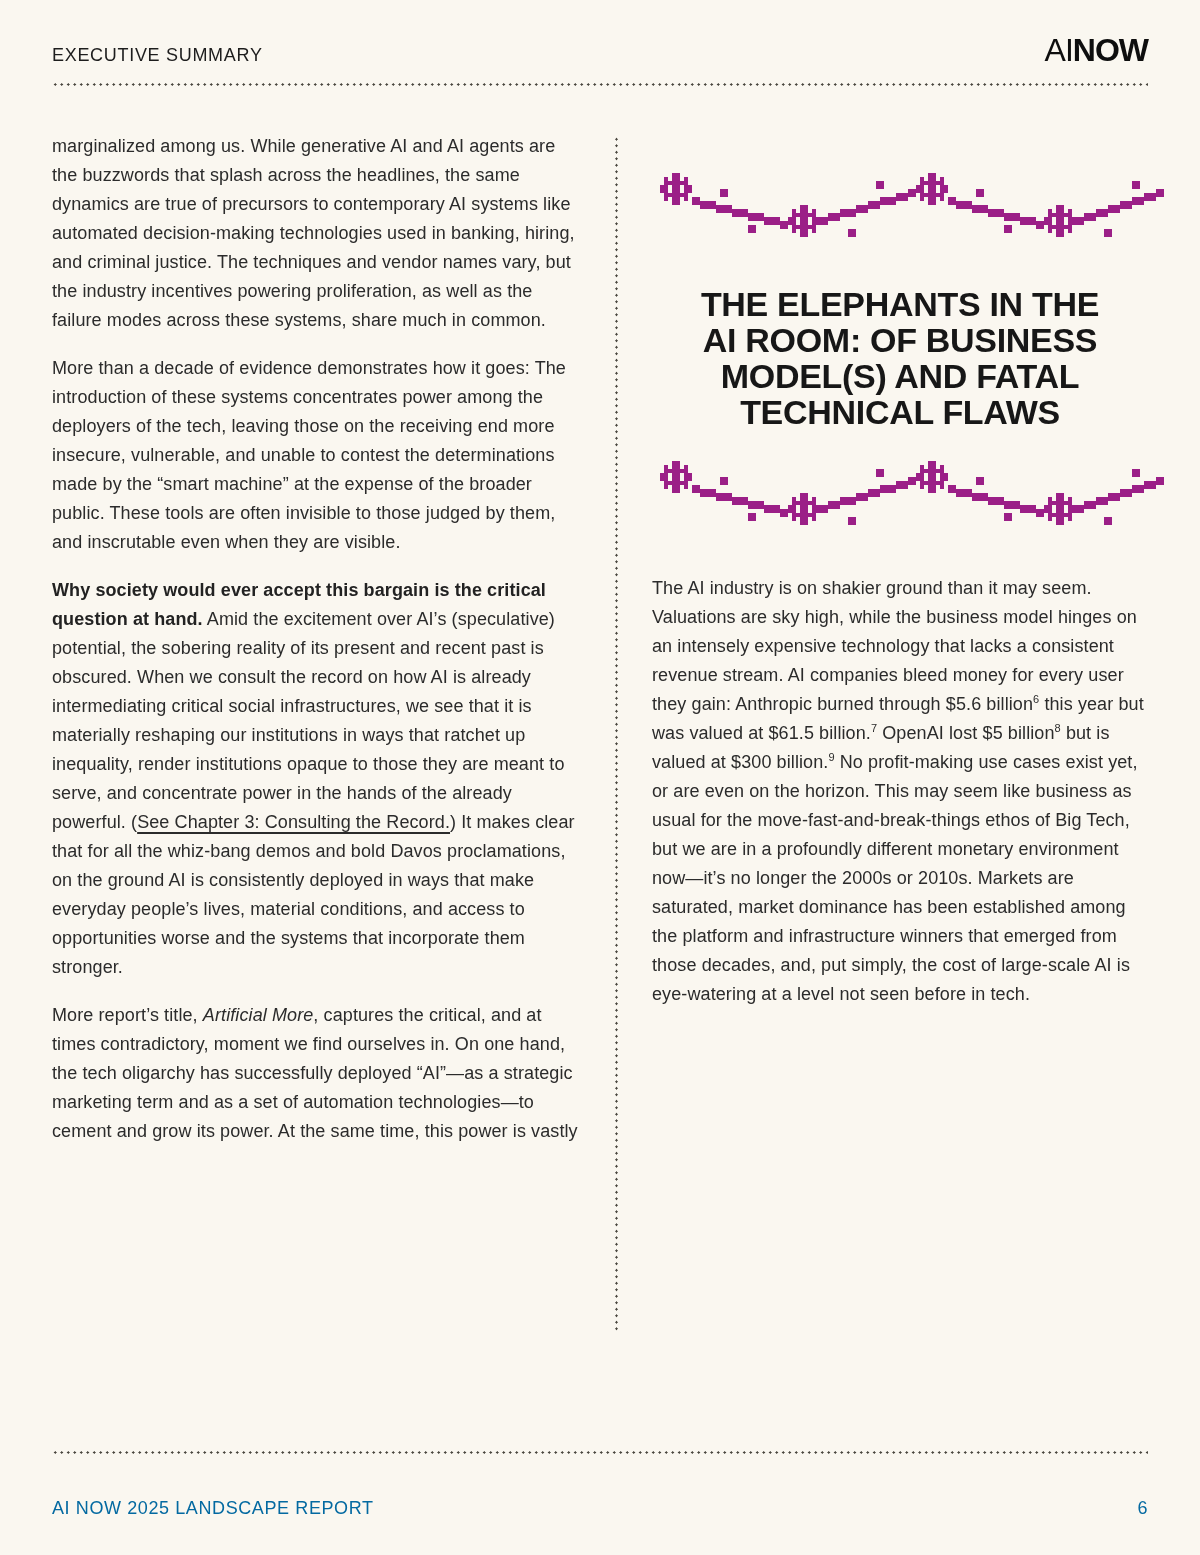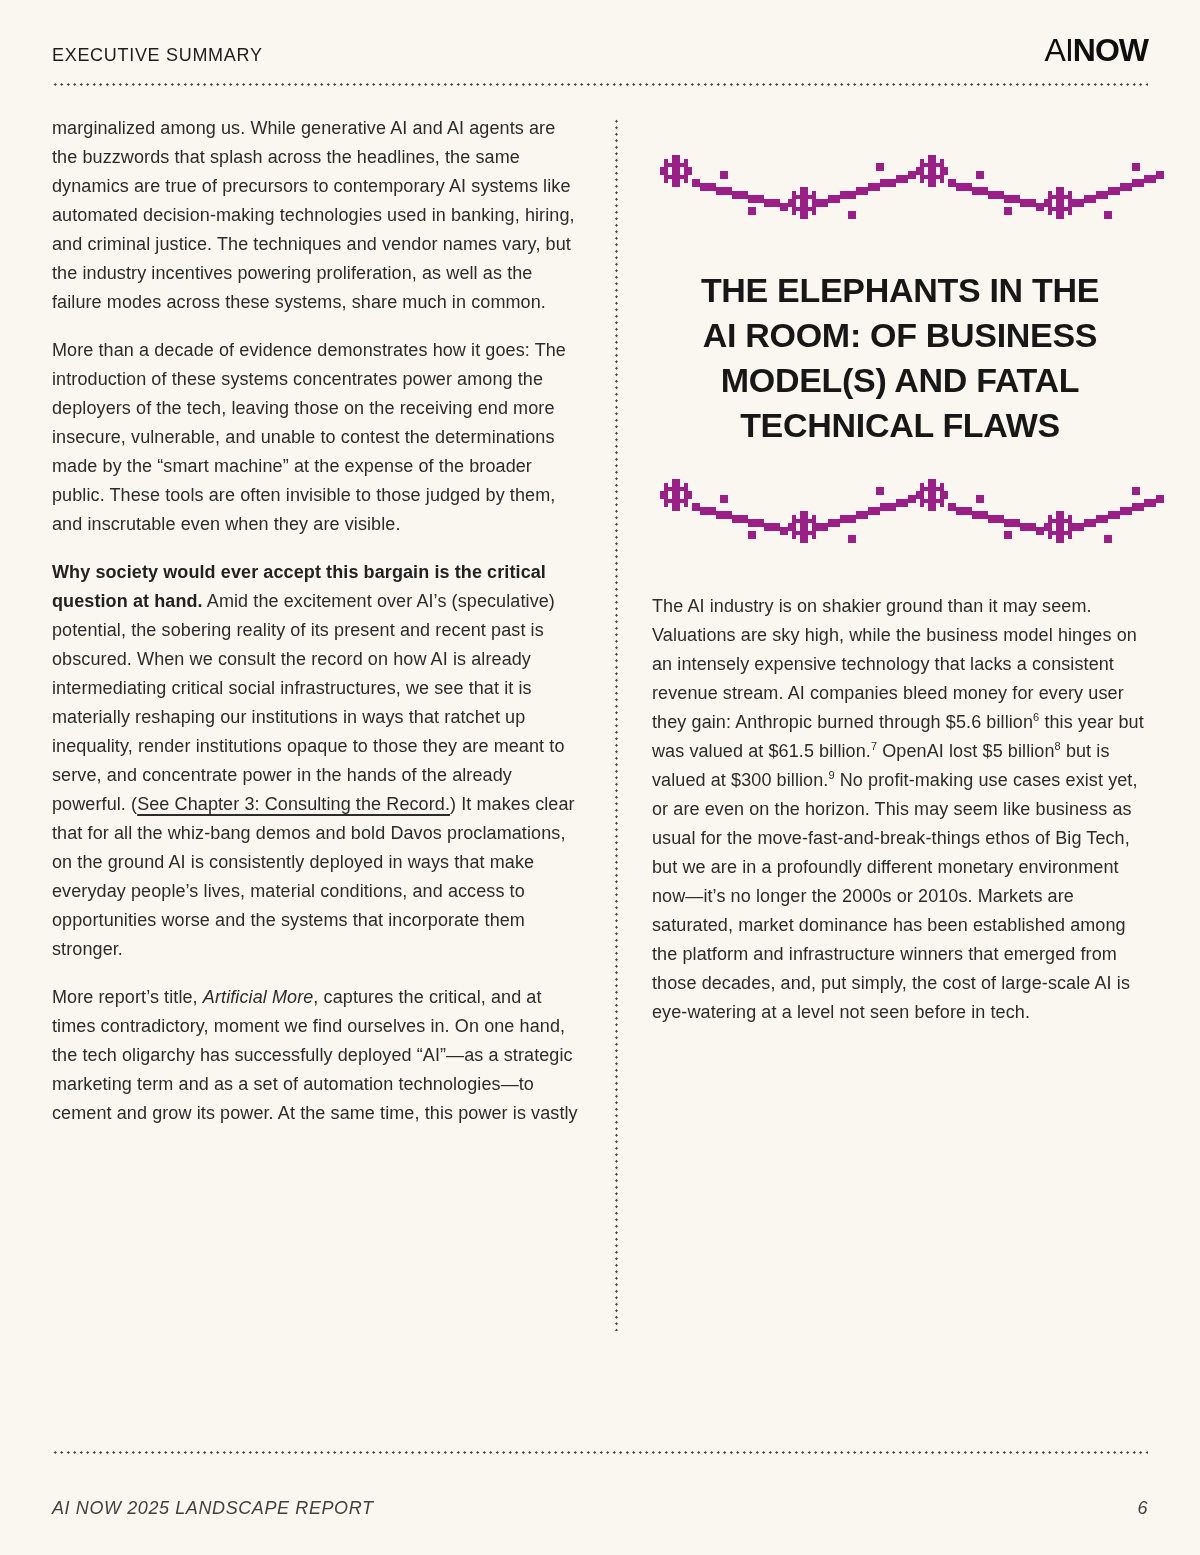--- a/index.html
+++ b/index.html
@@ -39,21 +39,21 @@
   .rule-top { margin-top: 17px; }
   .divider-v {
     width: 3px;
     background-image: radial-gradient(circle, #4a473f 1.15px, transparent 1.35px);
     background-size: 3px 6.5px;
     background-repeat: repeat-y;
     background-position: 50% 0;
     margin: 4px 34px 120px 35px;
   }
   
-  .content { display: flex; margin-top: 28px; flex: 1; }
+  .content { display: flex; margin-top: 46px; flex: 1; }
   .col-left { width: 528px; flex: none; }
   .col-right { flex: 1; min-width: 0; }
   p.body {
     font-size: 18px;
     line-height: 29px;
     letter-spacing: .1px;
     margin-bottom: 19px;
     color: #2b2b2b;
   }
   p.body b { font-weight: 700; color: #222; }
@@ -72,40 +72,39 @@
     top: -7px;
   }
   
   .ornament-wrap { text-align: center; }
   .ornament-wrap.first { margin-top: 41px; margin-bottom: 0; }
   .ornament-wrap.second { margin-top: 31px; }
   .ornament { display: inline-block; }
   .section-heading {
     font-weight: 700;
     font-size: 34px;
-    line-height: 45px;
+    line-height: 36px;
     letter-spacing: -.3px;
     text-align: center;
     color: #171717;
     max-width: 430px;
     margin: 45px auto 0 auto;
   }
   .col-right p.lead { margin-bottom: 0; }
   .col-right p.after-heading { margin-top: 45px; margin-bottom: 0; }
   
   .page-footer { margin-top: auto; padding-bottom: 36px; }
   .footer-row {
     display: flex;
     justify-content: space-between;
     align-items: flex-end;
     margin-top: 44px;
     font-size: 18px;
     letter-spacing: .6px;
-    color: #404040;
-    font-style: italic;
+    color: #0369a1;
   }
 </style>
 </head>
 <body>
 
 <div class="page">
 
   <header class="page-header">
     <div class="section-label">EXECUTIVE SUMMARY</div>
     <div class="logo"><span class="ai">AI</span><span class="now">NOW</span></div>

